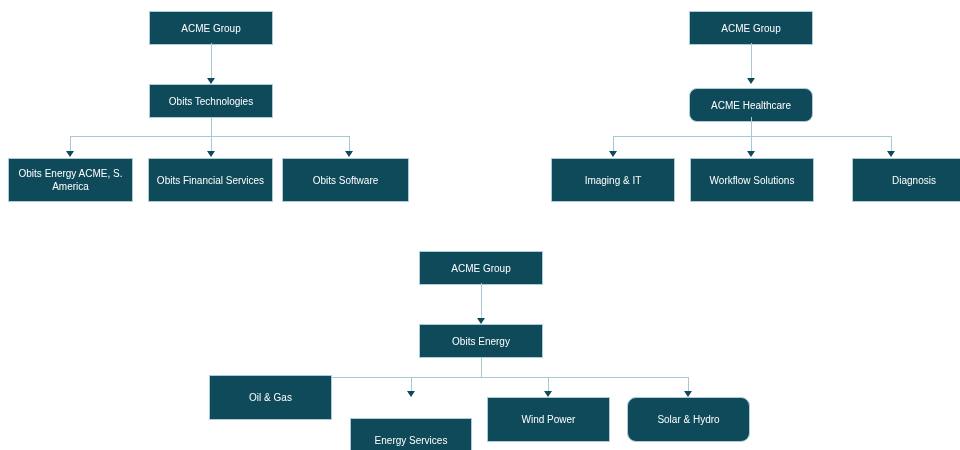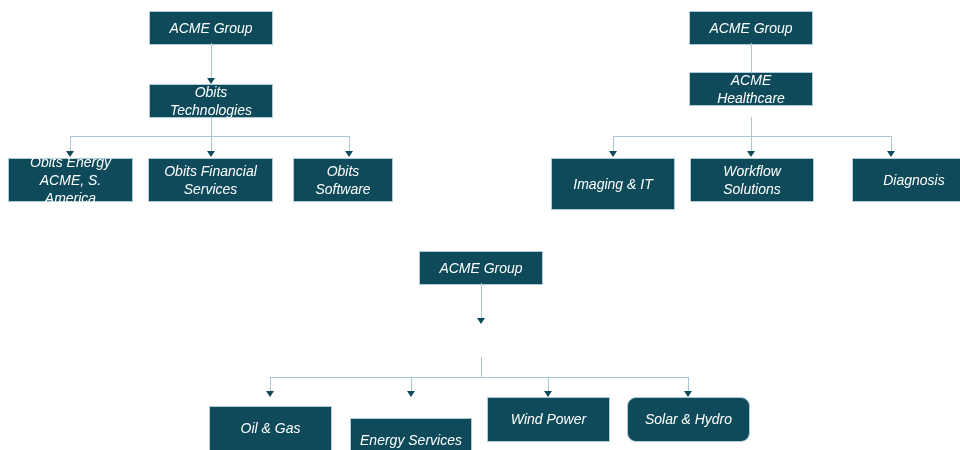--- a/index.html
+++ b/index.html
@@ -14,24 +14,23 @@
   .node {
     position: absolute;
     box-sizing: border-box;
     background: var(--box-fill, #0E4A5A);
     border: 1px solid var(--box-border, #AECCD8);
     color: var(--text, #ffffff);
     display: flex;
     align-items: center;
     justify-content: center;
     text-align: center;
-    font-size: 14px;
+    font-size: 10px;
     line-height: 1.3;
     padding: 16px 6px;
-    font-style: italic;
   }
   .vline {
     position: absolute;
     width: 1px;
     background: var(--connector, #A9C7D3);
   }
   .hline {
     position: absolute;
     height: 1px;
     background: var(--connector, #A9C7D3);
@@ -68,73 +67,76 @@
   <div class="arrow" style="left:66px; top:151px;"></div>
   <div class="vline" style="left:349px; top:136px; height:15px;"></div>
   <div class="arrow" style="left:345px; top:151px;"></div>
 
   <div class="node" style="left:8px; top:158px; width:125px; height:44px;">
     <span>Obits Energy ACME, S. America</span>
   </div>
   <div class="node" style="left:148px; top:158px; width:125px; height:44px;">
     <span>Obits Financial Services</span>
   </div>
-  <div class="node" style="left:293px; top:158px; width:100px; height:44px;">
+  <div class="node" style="left:282px; top:158px; width:127px; height:44px;">
     <span>Obits Software</span>
   </div>
 
   <div class="node" style="left:689px; top:11px; width:124px; height:32px;">
     <span>ACME Group</span>
   </div>
 
   <div class="vline" style="left:751px; top:43px; height:35px;"></div>
   <div class="arrow" style="left:747px; top:78px;"></div>
 
-  <div class="node" style="left:689px; top:72px; width:124px; height:33px;">
+  <div class="node" style="left:689px; top:88px; width:124px; height:33px;border-radius:8px;">
     <span>ACME Healthcare</span>
   </div>
 
   <div class="vline" style="left:751px; top:117px; height:34px;"></div>
   <div class="arrow" style="left:747px; top:151px;"></div>
   <div class="hline" style="left:613px; top:136px; width:279px;"></div>
   <div class="vline" style="left:613px; top:136px; height:15px;"></div>
   <div class="arrow" style="left:609px; top:151px;"></div>
   <div class="vline" style="left:891px; top:136px; height:15px;"></div>
   <div class="arrow" style="left:887px; top:151px;"></div>
 
-  <div class="node" style="left:551px; top:158px; width:124px; height:52px;">
+  <div class="node" style="left:551px; top:158px; width:124px; height:44px;">
     <span>Imaging &amp; IT</span>
   </div>
   <div class="node" style="left:690px; top:158px; width:124px; height:44px;">
     <span>Workflow Solutions</span>
   </div>
   <div class="node" style="left:852px; top:158px; width:124px; height:44px;">
     <span>Diagnosis</span>
   </div>
 
   <div class="node" style="left:419px; top:251px; width:124px; height:32px;">
     <span>ACME Group</span>
   </div>
 
   <div class="vline" style="left:481px; top:283px; height:35px;"></div>
   <div class="arrow" style="left:477px; top:318px;"></div>
 
+  <div class="node" style="left:419px; top:324px; width:124px; height:33px;">
+    <span>Obits Energy</span>
+  </div>
 
   <div class="vline" style="left:481px; top:357px; height:20px;"></div>
   <div class="hline" style="left:270px; top:377px; width:419px;"></div>
   <div class="vline" style="left:270px; top:377px; height:14px;"></div>
   <div class="arrow" style="left:266px; top:391px;"></div>
   <div class="vline" style="left:411px; top:377px; height:14px;"></div>
   <div class="arrow" style="left:407px; top:391px;"></div>
   <div class="vline" style="left:548px; top:377px; height:14px;"></div>
   <div class="arrow" style="left:544px; top:391px;"></div>
   <div class="vline" style="left:688px; top:377px; height:14px;"></div>
   <div class="arrow" style="left:684px; top:391px;"></div>
 
-  <div class="node" style="left:209px; top:406px; width:123px; height:45px;">
+  <div class="node" style="left:209px; top:375px; width:123px; height:45px;">
     <span>Oil &amp; Gas</span>
   </div>
   <div class="node" style="left:350px; top:397px; width:122px; height:45px;margin-top:21px;">
     <span>Energy Services</span>
   </div>
   <div class="node" style="left:487px; top:397px; width:123px; height:45px;">
     <span>Wind Power</span>
   </div>
   <div class="node" style="left:627px; top:397px; width:123px; height:45px;border-radius:9px;">
     <span>Solar &amp; Hydro</span>

